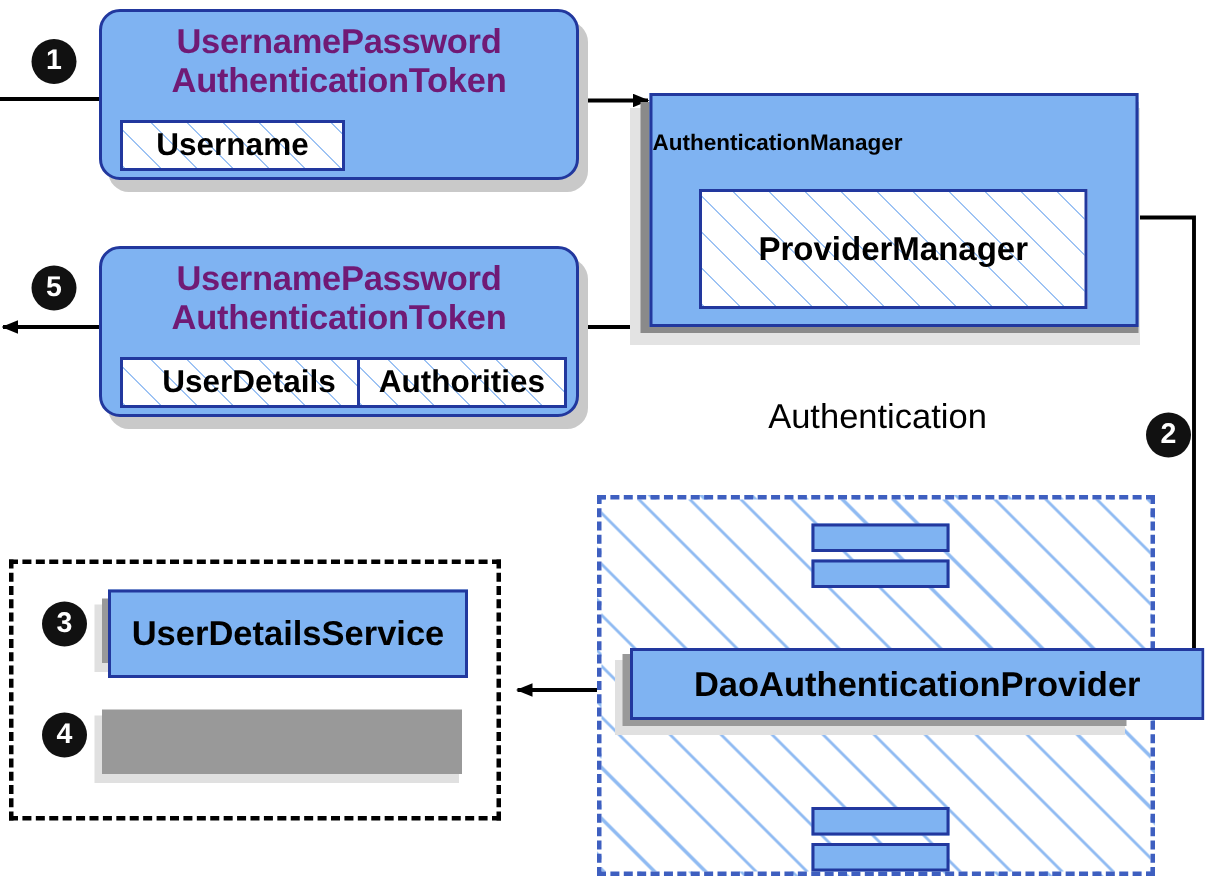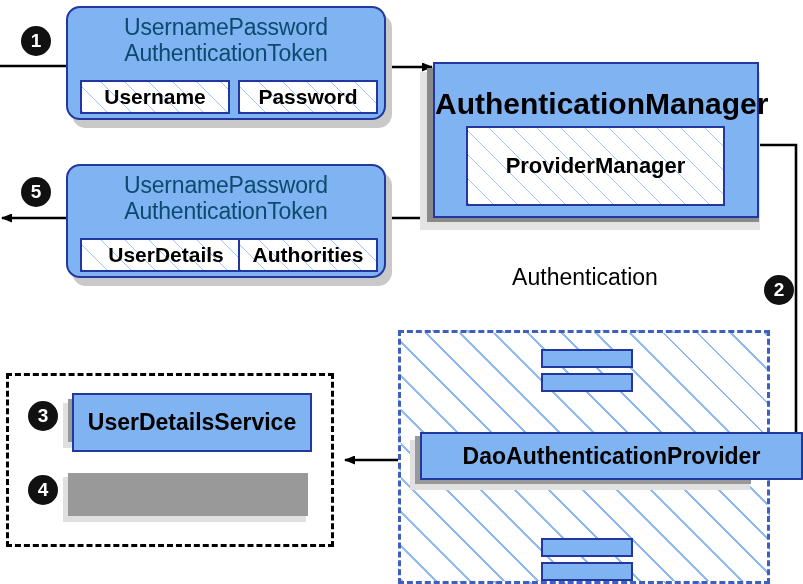--- a/index.html
+++ b/index.html
@@ -40,24 +40,24 @@
     box-sizing: border-box;
   }
   .token-shadow {
     border-radius: 14px;
     background: #c9c9c9;
   }
   .token-title {
     position: absolute;
     left: 0; right: 0;
     text-align: center;
-    font-weight: normal;
+    font-weight: bold;
     font-size: 23px;
     line-height: 26px;
-    color: #0c4a6e;
+    color: #701a75;
     letter-spacing: -0.2px;
   }
 
   
   .hatch-white {
     background-color: #ffffff;
     background-image: repeating-linear-gradient(
        45deg,
        rgba(125,175,240,0.75) 0px,
        rgba(125,175,240,0.75) 1px,
@@ -79,21 +79,21 @@
     border: 2px solid #22389e;
     box-sizing: border-box;
   }
   .rect-shadow-dark { background: #8a8a8a; }
   .rect-shadow-light { background: #e3e3e3; }
 
   .manager-title {
     position: absolute;
     left: 0; right: 0;
     font-weight: bold;
-    font-size: 30px;
+    font-size: 15px;
     color: #000;
   }
 
   
   .providers-zone {
     border: 3px dashed #3e5fc0;
     box-sizing: border-box;
     background-color: #ffffff;
     background-image: repeating-linear-gradient(
        45deg,
@@ -181,21 +181,20 @@
 
     <line x1="573" y1="432" x2="573" y2="388" stroke="#000" stroke-width="4" marker-end="url(#arrowBoth)" marker-start="url(#arrowBoth)"></line>
     <line x1="573" y1="489" x2="573" y2="533" stroke="#000" stroke-width="4" marker-end="url(#arrowBoth)" marker-start="url(#arrowBoth)"></line>
   </svg>
 
   <div class="abs token-shadow" style="left:72px; top:14px; width:320px; height:114px;"></div>
   <div class="abs token-card" style="left:66px; top:6px; width:320px; height:114px;">
     <div class="token-title" style="top:6px;">UsernamePassword</div>
     <div class="token-title" style="top:32px;">AuthenticationToken</div>
     <div class="abs hatch-white" style="left:12px; top:72px; width:150px; height:34px;">Username</div>
-    <div class="abs hatch-white" style="left:170px; top:72px; width:140px; height:34px;">Password</div>
   </div>
   <div class="abs bullet" style="left:21px; top:26px; width:30px; height:30px;">1</div>
 
   <div class="abs token-shadow" style="left:72px; top:172px; width:320px; height:114px;"></div>
   <div class="abs token-card" style="left:66px; top:164px; width:320px; height:114px;">
     <div class="token-title" style="top:6px;">UsernamePassword</div>
     <div class="token-title" style="top:32px;">AuthenticationToken</div>
     <div class="abs hatch-white" style="left:12px; top:72px; width:172px; height:34px;text-align:center;">UserDetails</div>
     <div class="abs hatch-white" style="left:170px; top:72px; width:140px; height:34px;">Authorities</div>
   </div>

